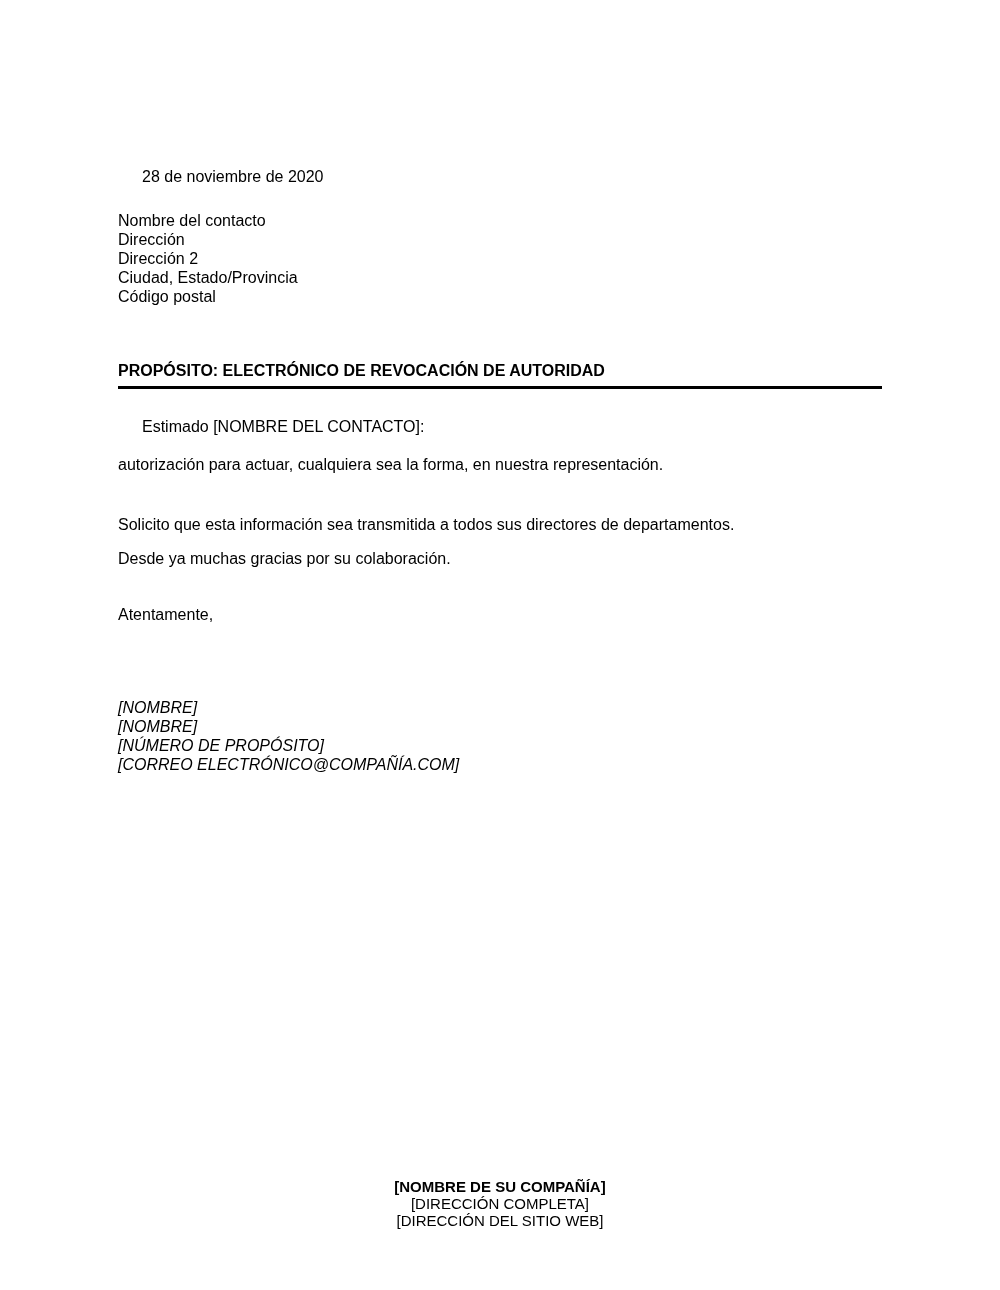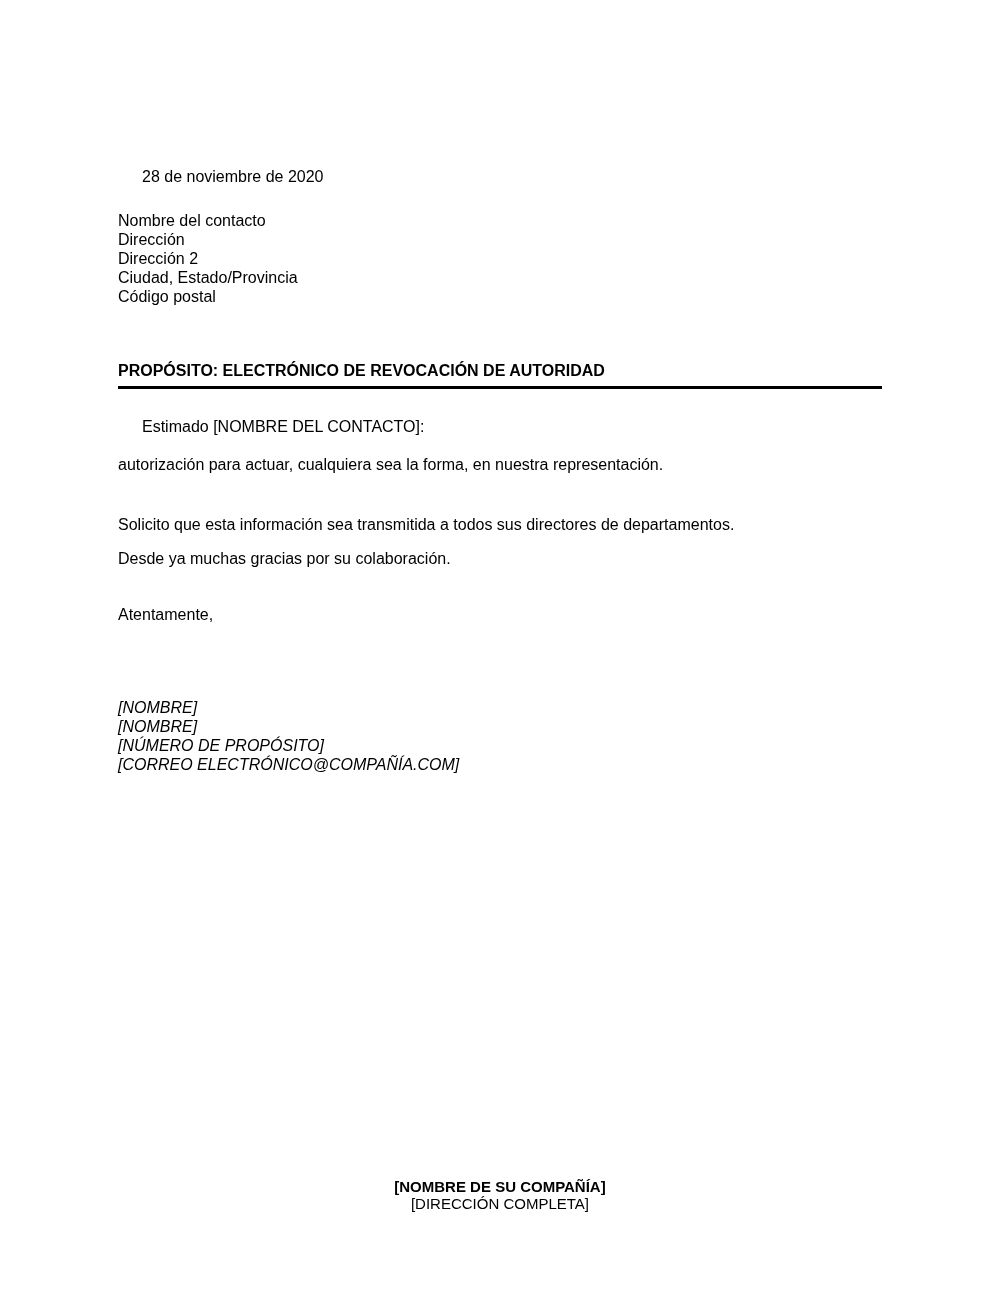--- a/index.html
+++ b/index.html
@@ -74,15 +74,16 @@
   <div class="abs signature">
     <div>[NOMBRE]</div>
     <div>[NOMBRE]</div>
     <div>[NÚMERO DE PROPÓSITO]</div>
     <div>[CORREO ELECTRÓNICO@COMPAÑÍA.COM]</div>
   </div>
 
   <div class="footer">
     <div class="company">[NOMBRE DE SU COMPAÑÍA]</div>
     <div>[DIRECCIÓN COMPLETA]</div>
+    <div>[DIRECCIÓN DEL SITIO WEB]</div>
   </div>
 
 </div>
 
 </body></html>

